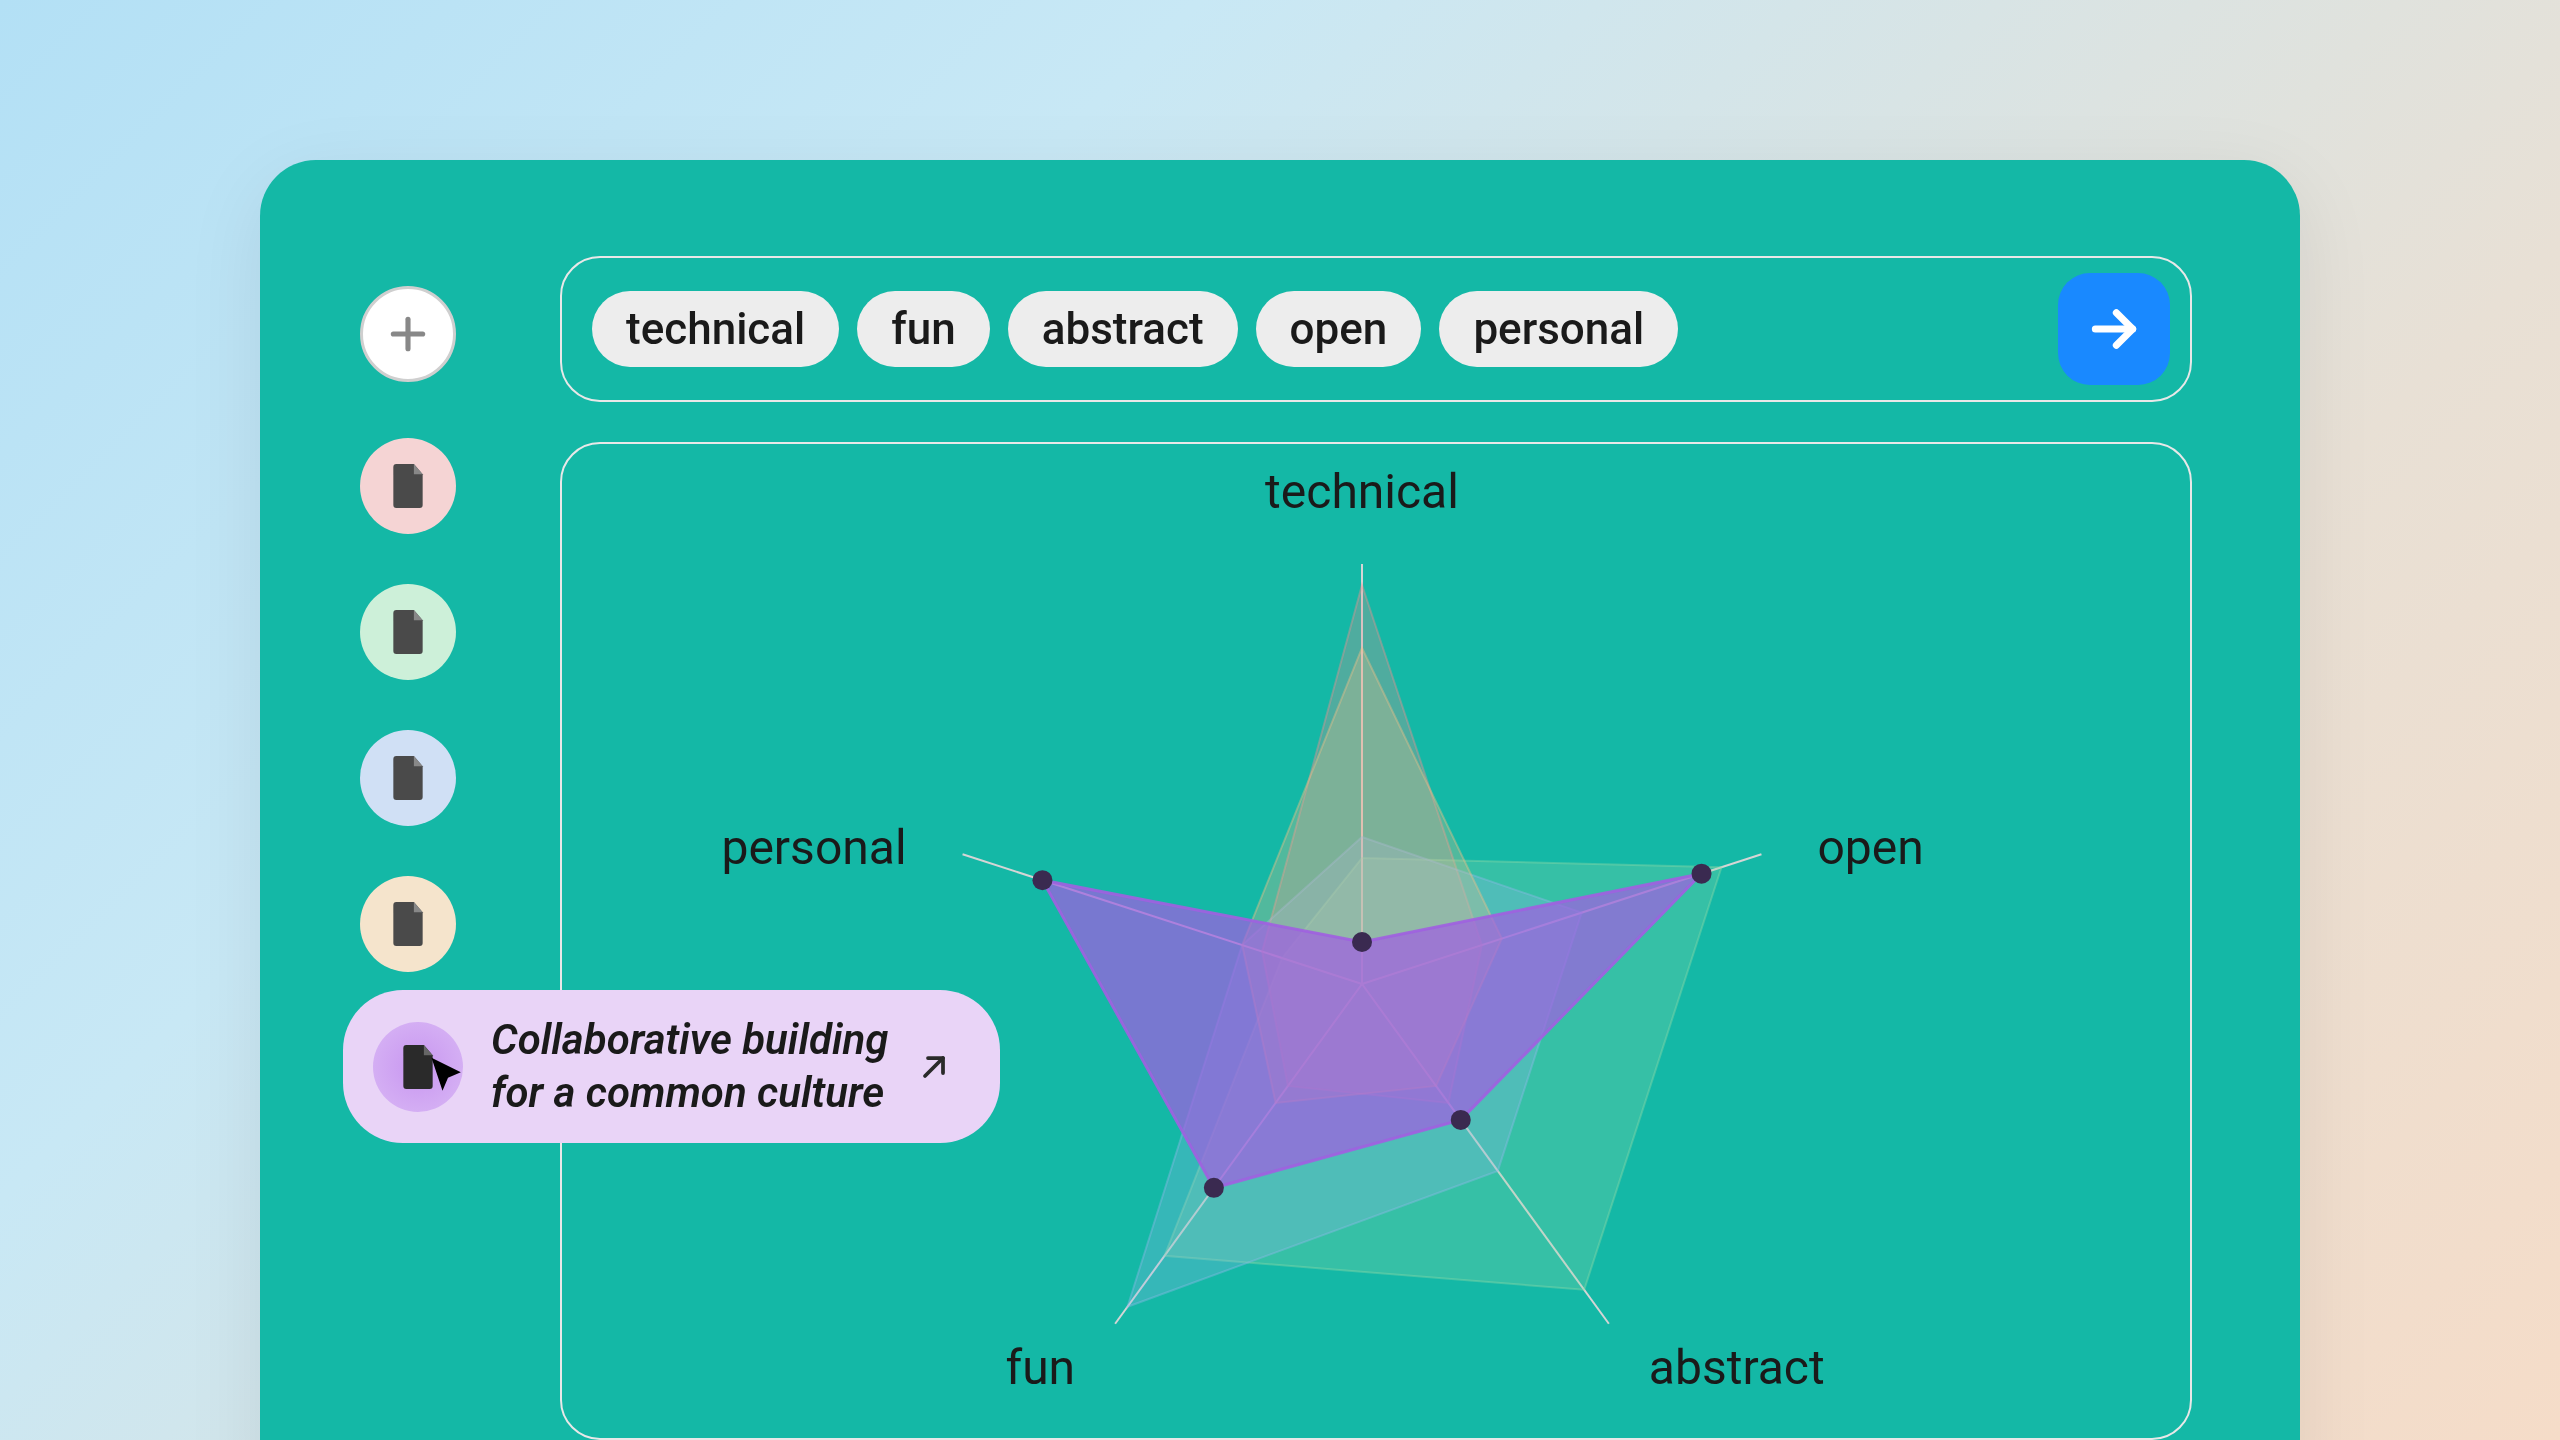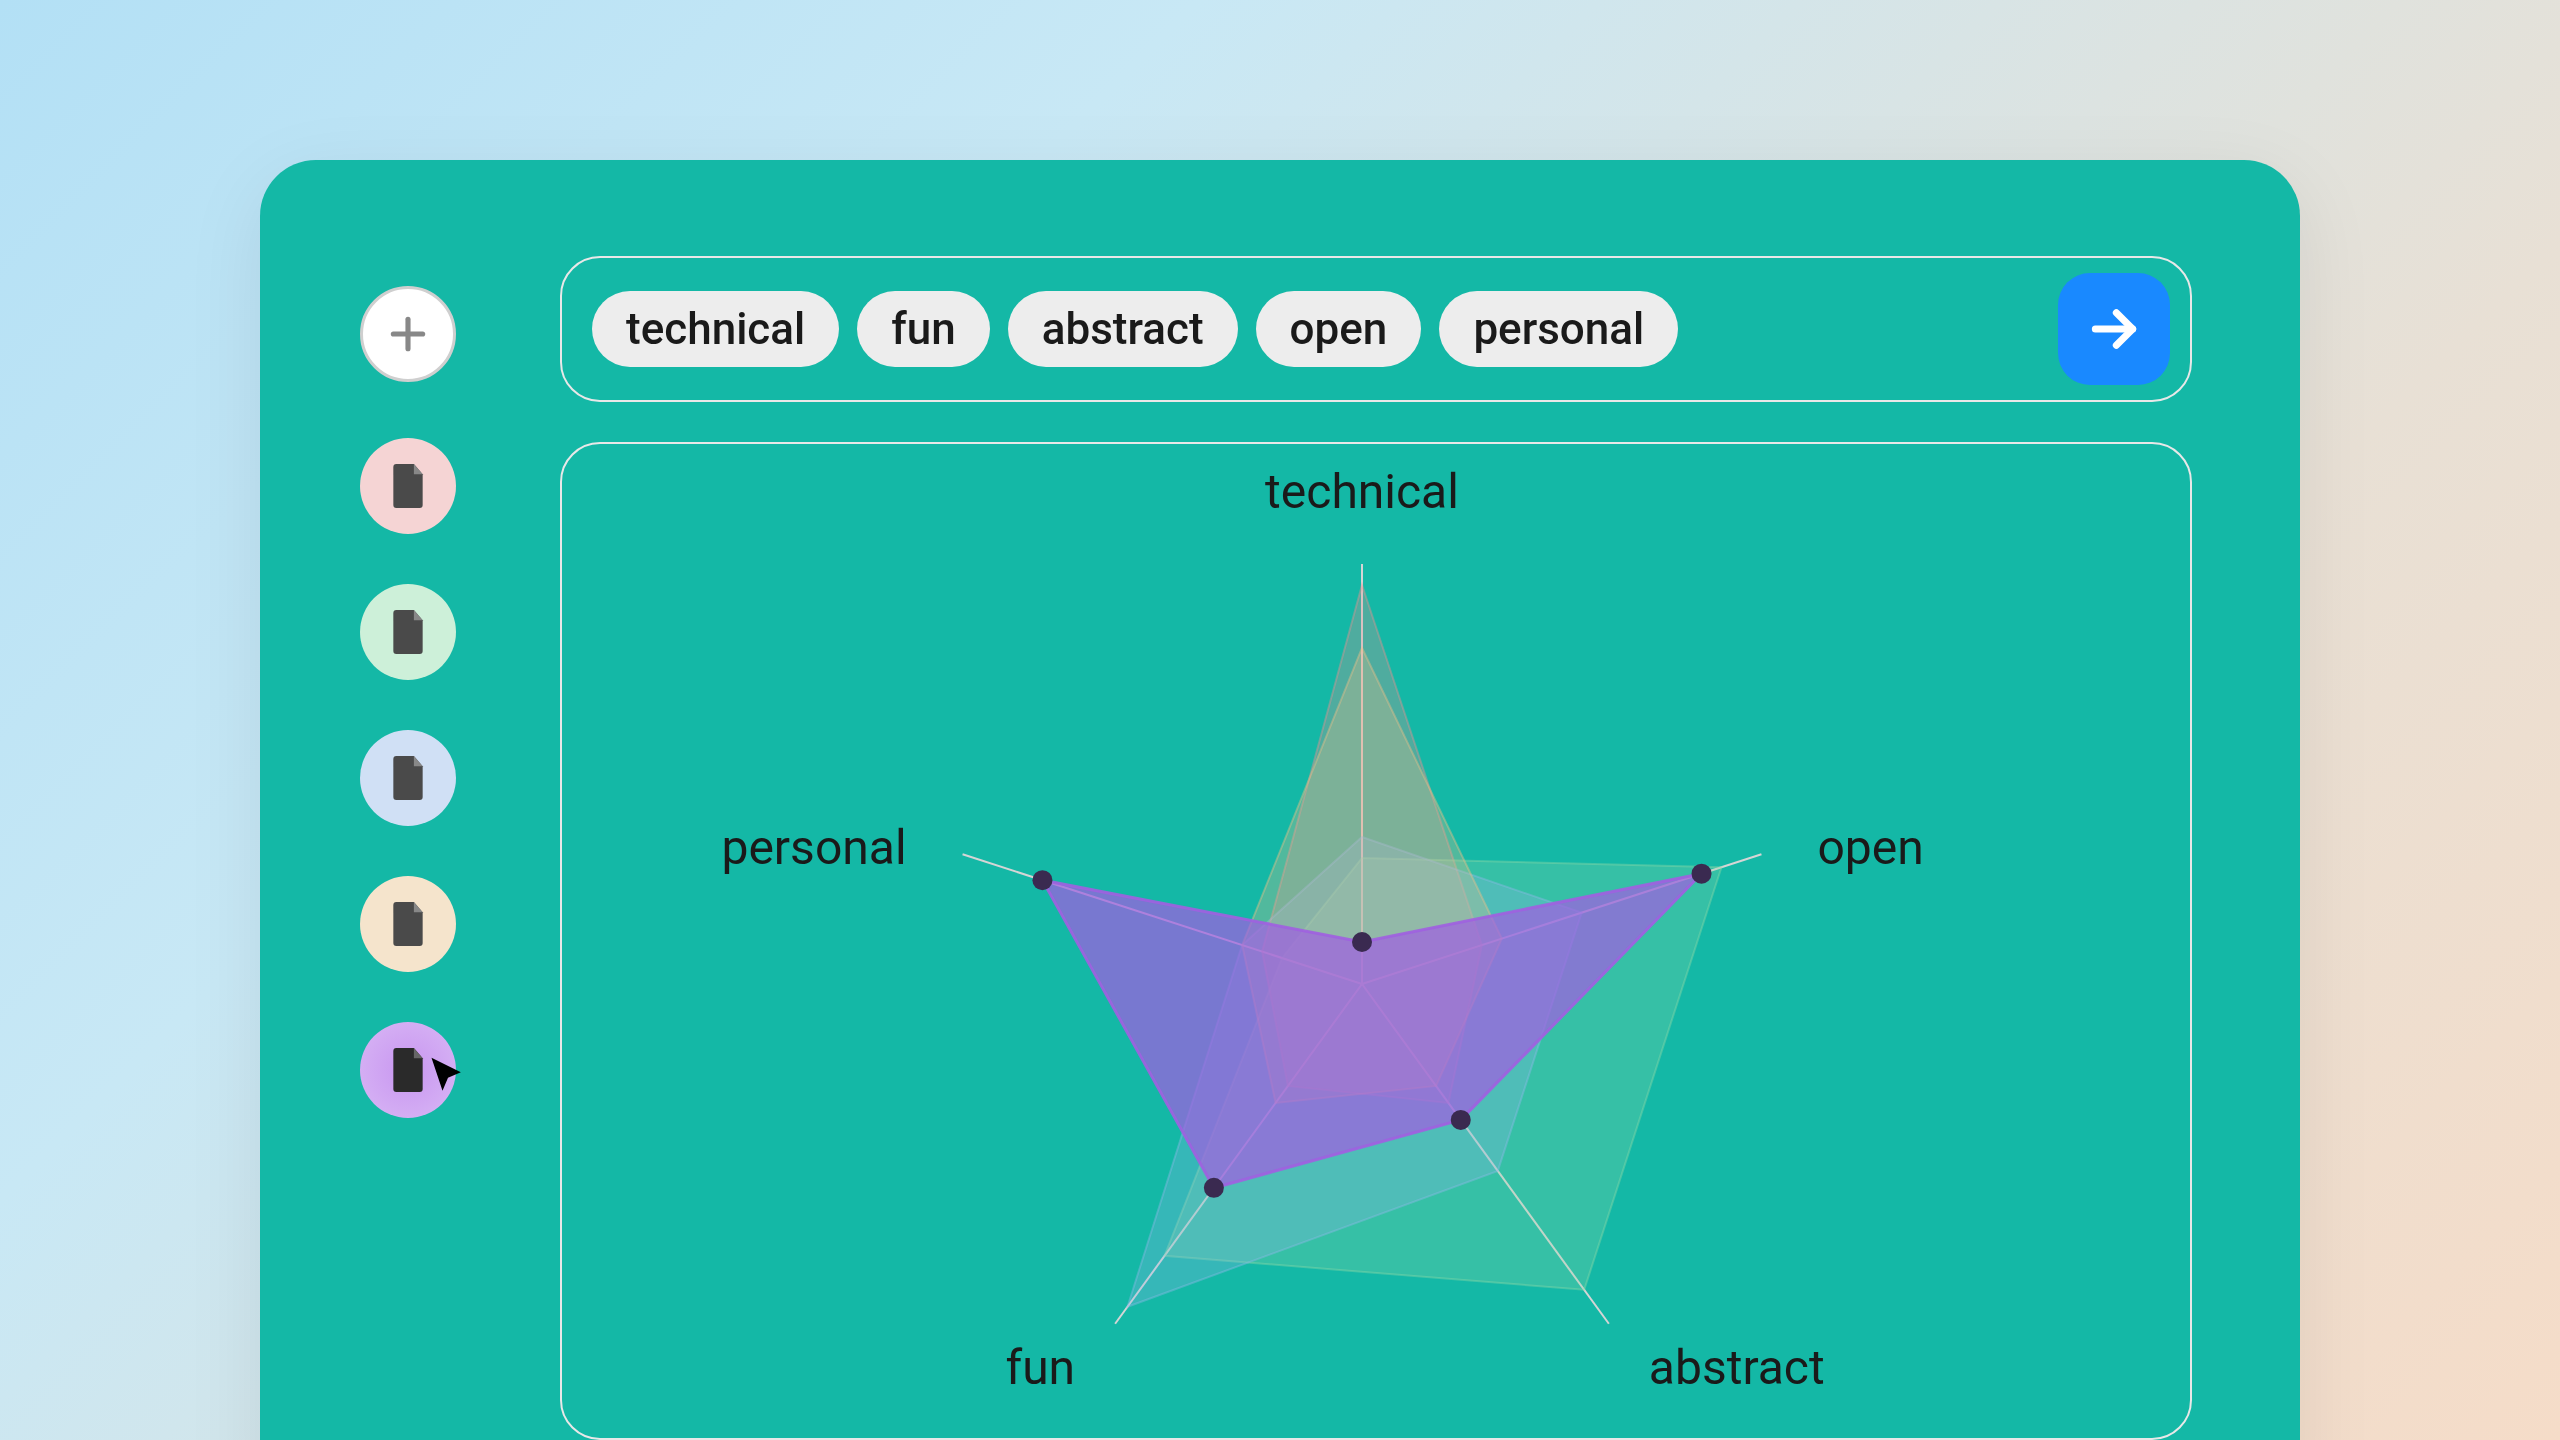--- a/index.html
+++ b/index.html
@@ -181,20 +181,34 @@
         </svg>
     </div>
     <div class="sidebar-item" style="background:radial-gradient(circle,#c896f0,#d9b8f5)">
       <svg class="doc-icon" viewBox="0 0 24 30">
           <path fill="#2a2a2a" d="M4 0h12l6 7v21a2 2 0 0 1-2 2H4a2 2 0 0 1-2-2V2a2 2 0 0 1 2-2z"></path>
           <path fill="#666" d="M16 0v7h6z"></path>
         </svg>
     </div>
   </div>
 
+  <div class="tooltip">
+    <div class="tooltip-icon-wrap">
+      <svg class="doc-icon" viewBox="0 0 24 30">
+          <path fill="#2a2a2a" d="M4 0h12l6 7v21a2 2 0 0 1-2 2H4a2 2 0 0 1-2-2V2a2 2 0 0 1 2-2z"></path>
+          <path fill="#666" d="M16 0v7h6z"></path>
+        </svg>
+    </div>
+    <div class="tooltip-text" style="white-space:pre-line">Collaborative building
+for a common culture</div>
+    <svg width="36" height="36" viewBox="0 0 24 24" fill="none" stroke="#2a2a2a" stroke-width="2.5" stroke-linecap="round" stroke-linejoin="round">
+      <line x1="6" y1="18" x2="18" y2="6"></line>
+        <polyline points="8 6 18 6 18 16"></polyline>
+    </svg>
+  </div>
 
   <svg class="cursor-overlay" width="44" height="44" viewBox="0 0 24 24">
     <path fill="#000" d="M3 2l6 18 3-7 7-3z"></path>
   </svg>
 
   <div class="chart-panel">
     <svg id="radar-svg" width="1632" height="998" viewBox="0 0 1632 998">
         <line x1="800" y1="540" x2="800" y2="120" stroke="#d5d5d5" stroke-width="2"></line>
         <line x1="800" y1="540" x2="1199.4437368439644" y2="410.21286236252206" stroke="#d5d5d5" stroke-width="2"></line>
         <line x1="800" y1="540" x2="1046.8698059628387" y2="879.7871376374779" stroke="#d5d5d5" stroke-width="2"></line>

